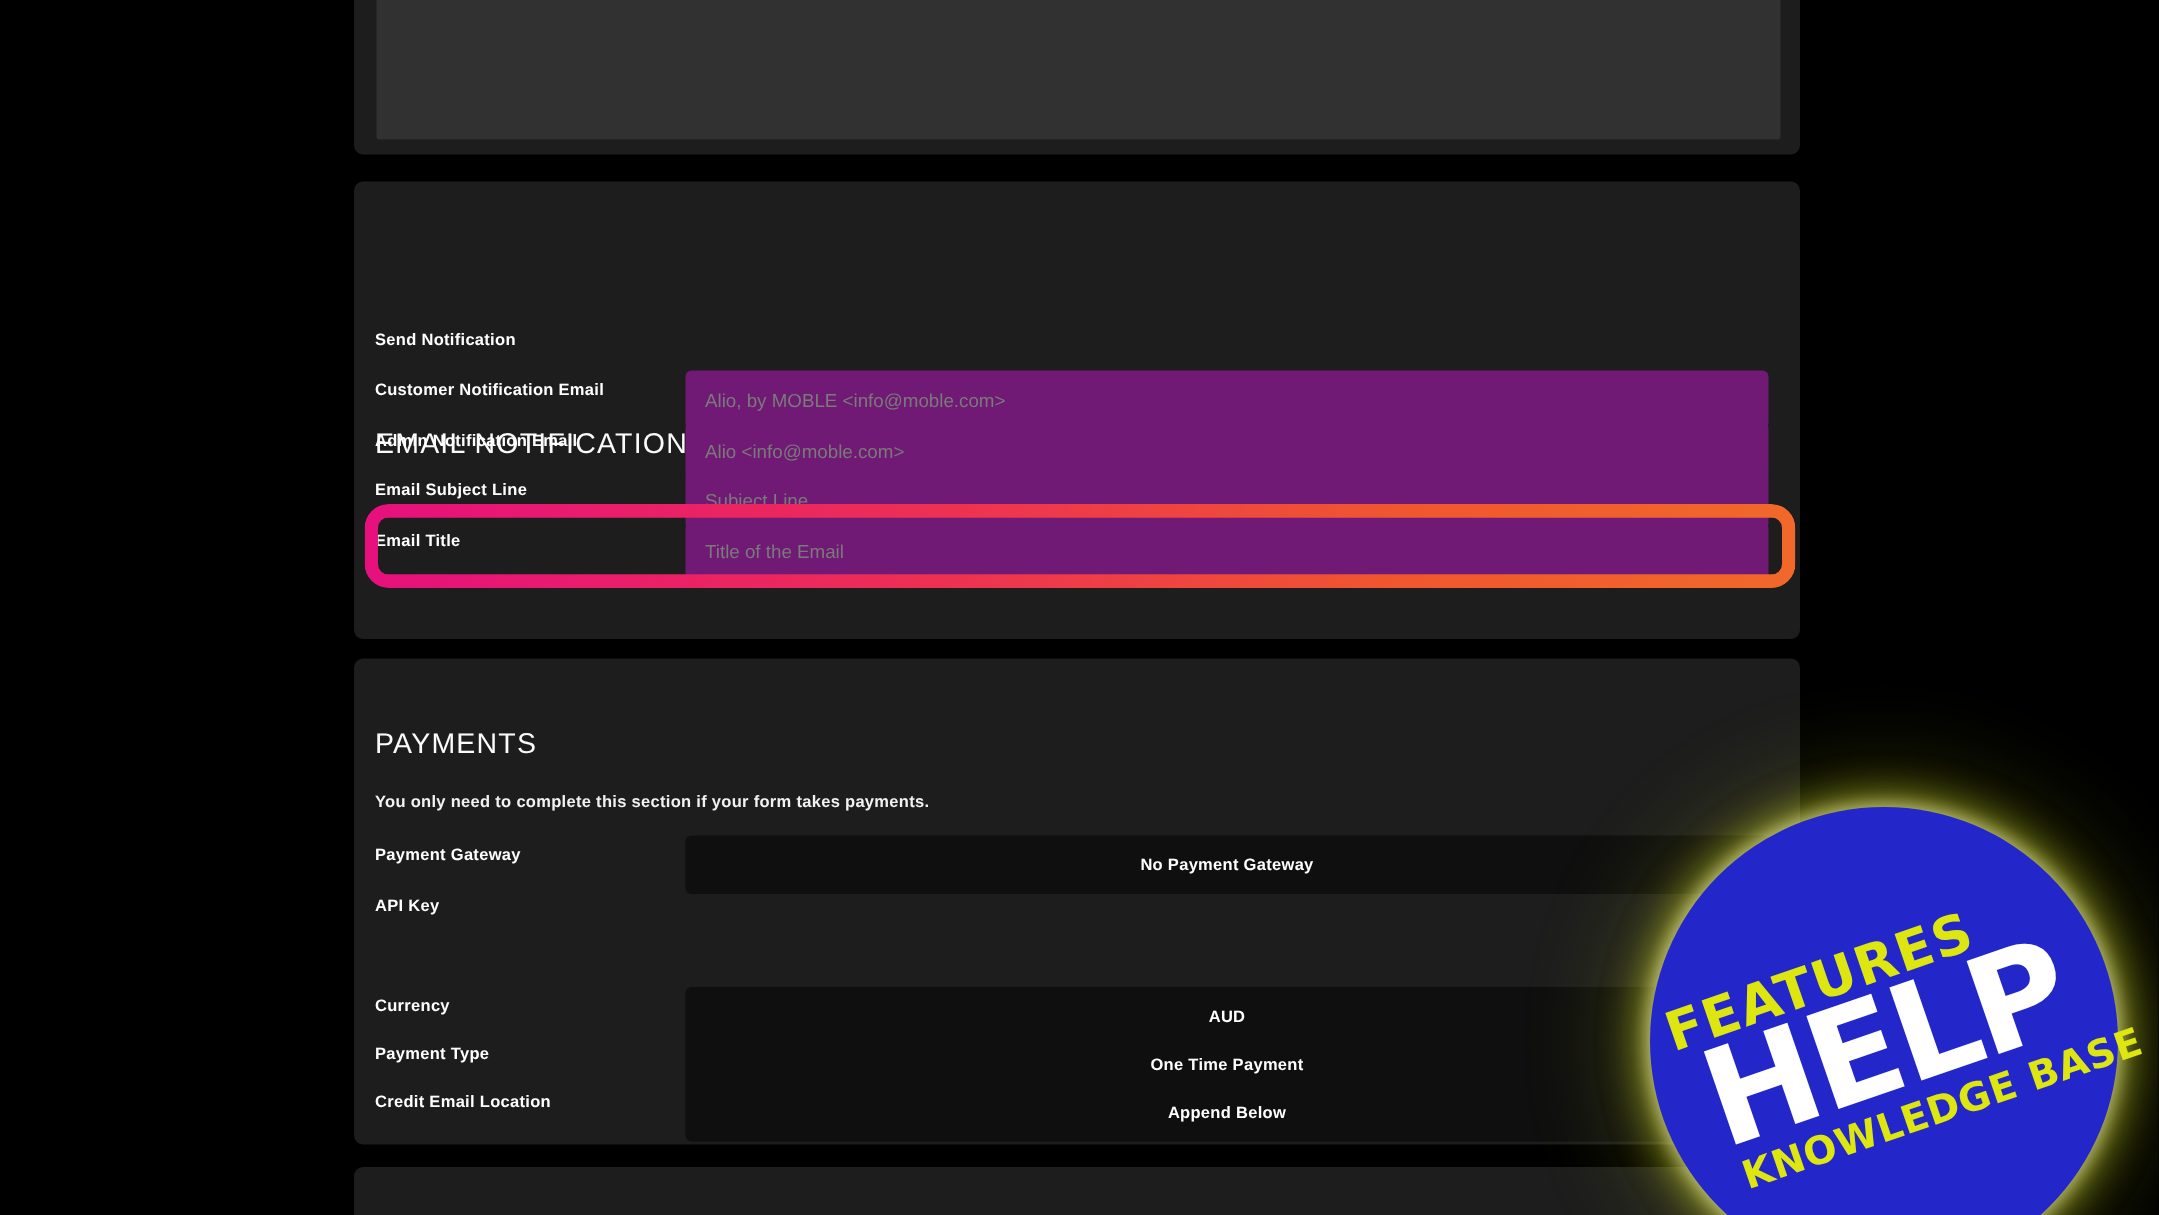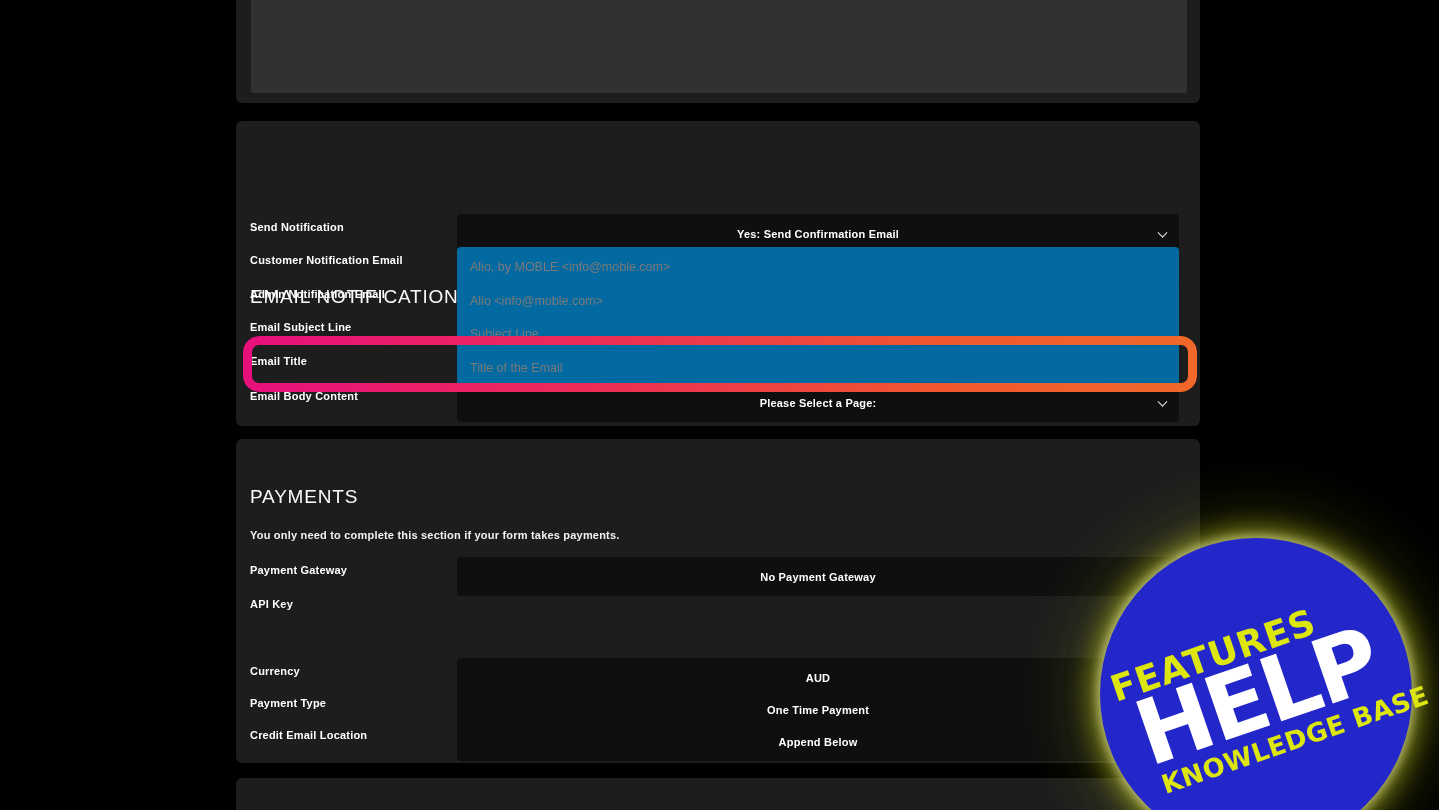--- a/index.html
+++ b/index.html
@@ -52,21 +52,21 @@
   }
   .chevron {
     position:absolute; right:13px; top:50%;
     width:6px; height:6px;
     border-right:1.6px solid #e8e8e8; border-bottom:1.6px solid #e8e8e8;
     transform:translateY(-68%) rotate(45deg);
   }
   .input {
     position:absolute; inset:0; width:100%; height:100%;
     box-sizing:border-box;
-    background:#0369a1; border:none; border-radius:4px;
+    background:#701a75; border:none; border-radius:4px;
     padding:0 13px; color:#dddddd; font-size:12.5px;
     font-family:inherit; outline:none;
   }
   .input::placeholder { color:#7a7a7a; opacity:1; }
 
   
   .highlight-ring {
     position:absolute; left:243px; top:336px; width:954px; height:56px;
     box-sizing:border-box; padding:9px; border-radius:16px;
     background:linear-gradient(90deg,#e6107d 0%,#ed2e55 38%,#f0562f 72%,#f1682a 100%);
@@ -109,26 +109,20 @@
 
 <div class="card card1">
   <div class="preview-box"></div>
 </div>
 
 <div class="card card2">
   <h2 class="section-title title-email">EMAIL NOTIFICATION</h2>
 
   <div class="row" style="top:93px">
     <span class="lbl">Send Notification</span>
-    <div class="field">
-      <div class="select">
-        <span class="select-value">Yes: Send Confirmation Email</span>
-        <span class="chevron"></span>
-      </div>
-    </div>
   </div>
 
   <div class="row" style="top:126px">
     <span class="lbl">Customer Notification Email</span>
     <div class="field">
       <input class="input" placeholder="Alio, by MOBLE &lt;info@moble.com&gt;" style="">
     </div>
   </div>
 
   <div class="row" style="top:193px">
@@ -145,29 +139,20 @@
     </div>
   </div>
 
   <div class="row" style="top:227px">
     <span class="lbl">Email Title</span>
     <div class="field">
       <input class="input" placeholder="Title of the Email" style="">
     </div>
   </div>
 
-  <div class="row" style="top:262px">
-    <span class="lbl">Email Body Content</span>
-    <div class="field">
-      <div class="select">
-        <span class="select-value">Please Select a Page:</span>
-        <span class="chevron"></span>
-      </div>
-    </div>
-  </div>
 </div>
 
 <div class="highlight-ring"></div>
 
 <div class="card card3">
   <h2 class="section-title title-payments">PAYMENTS</h2>
   <p class="note">You only need to complete this section if your form takes payments.</p>
 
   <div class="row" style="top:118px">
     <span class="lbl">Payment Gateway</span>

